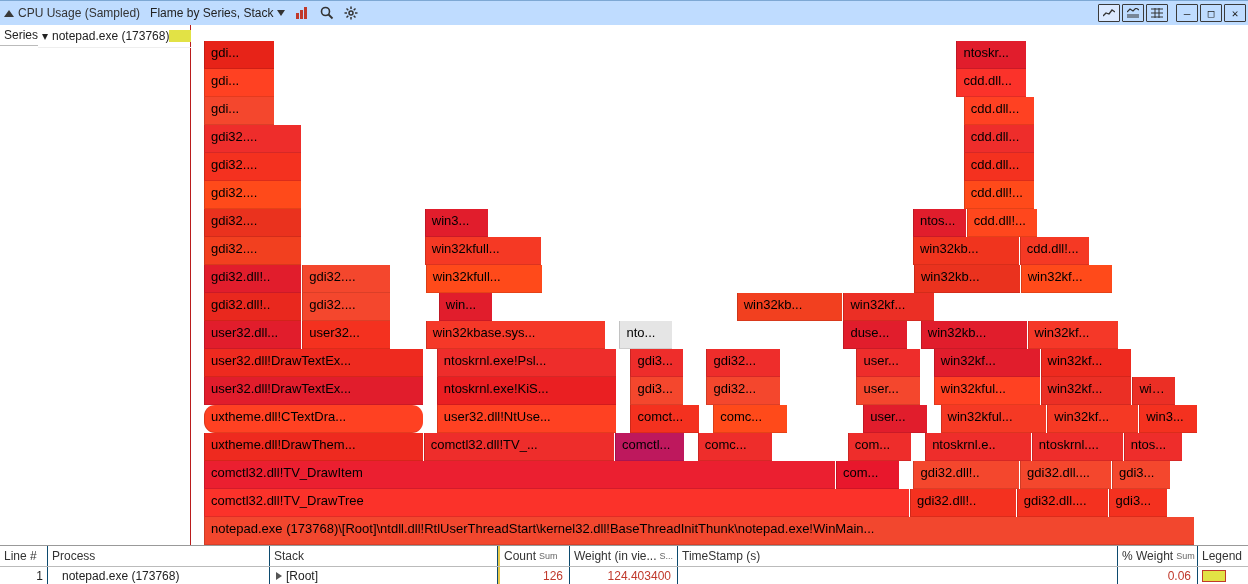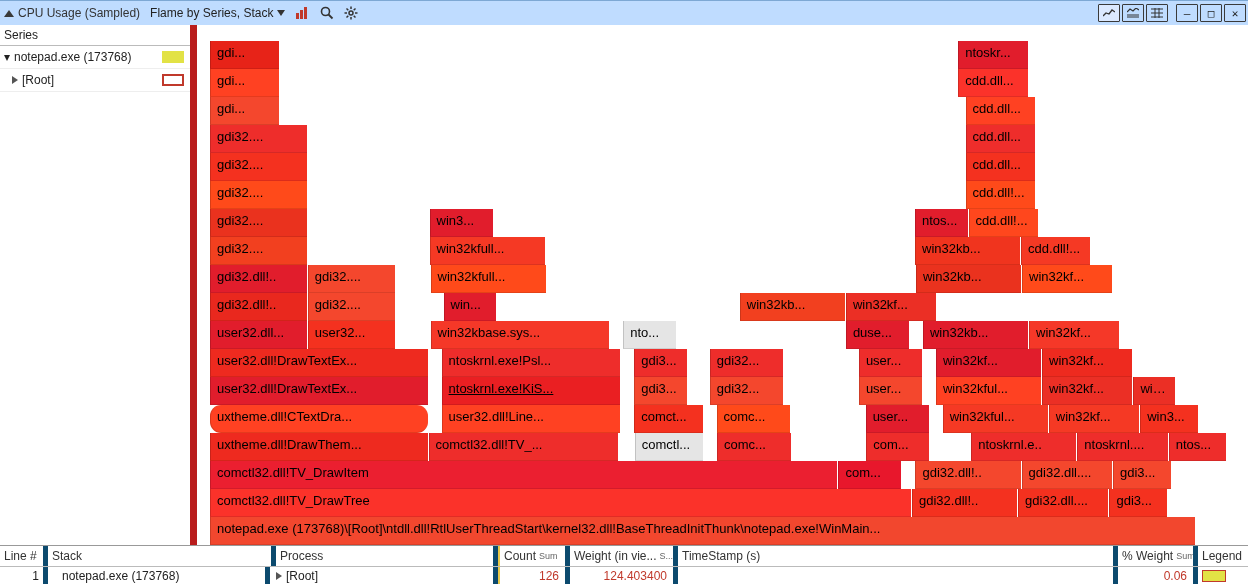--- a/index.html
+++ b/index.html
@@ -11,37 +11,37 @@
 .titlebar .tbbtn{width:20px;height:18px;display:flex;align-items:center;justify-content:center;margin-left:4px;color:#333}
 .titlebar svg{display:block}
 .titlebar .icon-chart{color:#c0392b}
 .titlebar .spacer{flex:1}
 .titlebar .right-icons{display:flex;align-items:center;gap:2px}
 .titlebar .right-icons .ib{width:20px;height:16px;border:1px solid #3a3a3a;border-radius:1px;display:flex;align-items:center;justify-content:center;font-family:monospace;font-size:11px;line-height:1;cursor:pointer}
 .titlebar .right-icons .ib.active{background:#dbe9ff}
 .titlebar .sep{width:4px}
 .body{display:flex;height:calc(100% - 24px - 40px)}
 
-.left{width:190px;flex:none;border-right:7px solid #b91c1c;display:flex;flex-direction:column}
+.left{width:190px;flex:none;border-right:1px solid #b91c1c;display:flex;flex-direction:row}
 .series-header{height:20px;border-bottom:1px solid #bbb;display:flex;align-items:center;padding-left:4px}
 .series-row{height:22px;display:flex;align-items:center;border-bottom:1px solid #eee}
 .series-row .swatch{width:22px;height:12px;margin-right:6px;margin-left:auto;flex:none}
 .series-row .caret{width:10px;display:inline-flex;justify-content:center;margin:0 2px}
 .series-row .rootcaret{display:inline-block;width:0;height:0;border-top:4px solid transparent;border-bottom:4px solid transparent;border-left:6px solid #555;margin-right:4px;margin-left:12px}
 .series-row .label{white-space:nowrap;overflow:hidden;text-overflow:ellipsis}
 
 .flame-wrap{flex:1;overflow:hidden;position:relative;background:#fff}
 #flame{position:absolute;left:0;right:0;bottom:0}
 .flame-row{height:28px;display:flex;gap:1px;align-items:stretch;width:100%}
 .flame-cell{overflow:hidden;white-space:nowrap;text-overflow:ellipsis;padding:4px 6px;font-size:13px;color:#000;border-left:1px solid rgba(0,0,0,0.15);border-bottom:1px solid rgba(0,0,0,0.1);box-sizing:border-box}
 .flame-gap{border:none;background:transparent}
 
 .table{height:40px;border-top:1px solid #999;display:flex;flex-direction:column}
 .thead{height:20px;display:flex;border-bottom:1px solid #bbb}
-.th,.td{box-sizing:border-box;padding:2px 4px;overflow:hidden;white-space:nowrap;text-overflow:ellipsis;border-right:5px solid #0c4a6e;display:flex;align-items:center}
+.th,.td{box-sizing:border-box;padding:2px 4px;overflow:hidden;white-space:nowrap;text-overflow:ellipsis;border-right:1px solid #0c4a6e;display:flex;align-items:center}
 .th{color:#333}
 .trow{height:20px;display:flex}
 .th .sub{font-size:9px;color:#666;margin-left:3px}
 .num{color:#c0392b;justify-content:flex-end;padding-right:6px}
 .line-col{width:48px}
 .proc-col{width:222px}
 .stack-col{width:228px}
 .stack-col .caret-r{display:inline-block;width:0;height:0;border-top:4px solid transparent;border-bottom:4px solid transparent;border-left:6px solid #555;margin-right:4px;margin-left:2px}
 .count-col{width:72px}
 .weight-col{width:108px}
@@ -251,61 +251,61 @@
           <div class="flame-cell" style="flex: 0 0 6%; background: rgb(238, 45, 43);">user...</div>
           <div class="flame-cell flame-gap" style="flex: 0 0 1%;"></div>
           <div class="flame-cell" style="flex: 0 0 10%; background: rgb(225, 29, 44);">win32kf...</div>
           <div class="flame-cell" style="flex: 0 0 8.6%; background: rgb(238, 42, 31);">win32kf...</div>
           <div class="flame-cell flame-gap" style="flex: 0 0 8.4%;"></div>
         </div>
         <div class="flame-row">
           <div class="flame-cell flame-gap" style="flex: 0 0 0.3%;"></div>
           <div class="flame-cell" style="flex: 0 0 20.7%; background: rgb(225, 29, 44);">user32.dll!DrawTextEx...</div>
           <div class="flame-cell flame-gap" style="flex: 0 0 0%;"></div>
-          <div class="flame-cell" style="flex: 0 0 17%; background: rgb(234, 31, 34); text-decoration: underline;">ntoskrnl.exe!KiS...</div>
+          <div class="flame-cell" style="flex: 0 0 17%; background: rgb(234, 31, 34);">ntoskrnl.exe!KiS...</div>
           <div class="flame-cell flame-gap" style="flex: 0 0 1%;"></div>
           <div class="flame-cell" style="flex: 0 0 5%; background: rgb(244, 71, 45);">gdi3...</div>
           <div class="flame-cell flame-gap" style="flex: 0 0 2%;"></div>
           <div class="flame-cell" style="flex: 0 0 7%; background: rgb(244, 71, 45);">gdi32...</div>
           <div class="flame-cell flame-gap" style="flex: 0 0 7%;"></div>
           <div class="flame-cell" style="flex: 0 0 6%; background: rgb(244, 71, 45);">user...</div>
           <div class="flame-cell flame-gap" style="flex: 0 0 1%;"></div>
           <div class="flame-cell" style="flex: 0 0 10%; background: rgb(255, 65, 34);">win32kful...</div>
           <div class="flame-cell" style="flex: 0 0 8.6%; background: rgb(235, 47, 37);">win32kf...</div>
           <div class="flame-cell" style="flex: 0 0 4%; background: rgb(235, 47, 37);">win...</div>
           <div class="flame-cell flame-gap" style="flex: 0 0 4.4%;"></div>
         </div>
         <div class="flame-row">
           <div class="flame-cell flame-gap" style="flex: 0 0 0.3%;"></div>
           <div class="flame-cell" style="flex: 0 0 20.7%; background: rgb(255, 65, 34); border-radius: 11px;">uxtheme.dll!CTextDra...</div>
           <div class="flame-cell flame-gap" style="flex: 0 0 0%;"></div>
-          <div class="flame-cell" style="flex: 0 0 17%; background: rgb(255, 65, 34);">user32.dll!Line...</div>
+          <div class="flame-cell" style="flex: 0 0 17%; background: rgb(255, 65, 34);">user32.dll!NtUse...</div>
           <div class="flame-cell flame-gap" style="flex: 0 0 1%;"></div>
           <div class="flame-cell" style="flex: 0 0 6.5%; background: rgb(244, 49, 31);">comct...</div>
           <div class="flame-cell flame-gap" style="flex: 0 0 0.5%;"></div>
           <div class="flame-cell" style="flex: 0 0 7%; background: rgb(255, 74, 26);">comc...</div>
           <div class="flame-cell flame-gap" style="flex: 0 0 7%;"></div>
           <div class="flame-cell" style="flex: 0 0 6%; background: rgb(225, 29, 44);">user...</div>
           <div class="flame-cell flame-gap" style="flex: 0 0 1%;"></div>
           <div class="flame-cell" style="flex: 0 0 10%; background: rgb(245, 57, 36);">win32kful...</div>
           <div class="flame-cell" style="flex: 0 0 8.6%; background: rgb(245, 57, 36);">win32kf...</div>
           <div class="flame-cell" style="flex: 0 0 5.5%; background: rgb(244, 49, 31);">win3...</div>
           <div class="flame-cell flame-gap" style="flex: 0 0 2.9%;"></div>
         </div>
         <div class="flame-row">
           <div class="flame-cell flame-gap" style="flex: 0 0 0.3%;"></div>
           <div class="flame-cell" style="flex: 0 0 20.7%; background: rgb(238, 42, 31);">uxtheme.dll!DrawThem...</div>
           <div class="flame-cell" style="flex: 0 0 18%; background: rgb(238, 45, 43);">comctl32.dll!TV_...</div>
-          <div class="flame-cell" style="flex: 0 0 6.5%; background: #e5e5e5; margin-left: 16px;">comctl...</div>
+          <div class="flame-cell" style="flex: 0 0 6.5%; background: #be185d;">comctl...</div>
           <div class="flame-cell flame-gap" style="flex: 0 0 0.5%;"></div>
           <div class="flame-cell" style="flex: 0 0 7%; background: rgb(238, 45, 43);">comc...</div>
           <div class="flame-cell flame-gap" style="flex: 0 0 7%;"></div>
           <div class="flame-cell" style="flex: 0 0 6%; background: rgb(238, 45, 43);">com...</div>
           <div class="flame-cell flame-gap" style="flex: 0 0 1%;"></div>
-          <div class="flame-cell" style="flex: 0 0 10%; background: rgb(238, 45, 43); margin-left: 28px;">ntoskrnl.e..</div>
+          <div class="flame-cell" style="flex: 0 0 10%; background: rgb(238, 45, 43);">ntoskrnl.e..</div>
           <div class="flame-cell" style="flex: 0 0 8.6%; background: rgb(238, 45, 43);">ntoskrnl....</div>
           <div class="flame-cell" style="flex: 0 0 5.5%; background: rgb(238, 45, 43);">ntos...</div>
           <div class="flame-cell flame-gap" style="flex: 0 0 2.9%;"></div>
         </div>
         <div class="flame-row">
           <div class="flame-cell flame-gap" style="flex: 0 0 0.3%;"></div>
           <div class="flame-cell" style="flex: 0 0 59.7%; background: rgb(235, 31, 48);">comctl32.dll!TV_DrawItem</div>
           <div class="flame-cell" style="flex: 0 0 6%; background: rgb(232, 23, 44);">com...</div>
           <div class="flame-cell flame-gap" style="flex: 0 0 1%;"></div>
           <div class="flame-cell" style="flex: 0 0 10%; background: rgb(244, 71, 45);">gdi32.dll!..</div>
@@ -327,25 +327,25 @@
         </div>
       </div>
   </div>
 </div>
 
 <div class="table">
   <div class="thead">
     <div class="th line-col">
         <span>Line #</span>
       </div>
+    <div class="th proc-col">
+        <span>Process</span>
+      </div>
     <div class="th stack-col">
         <span>Stack</span>
-      </div>
-    <div class="th proc-col">
-        <span>Process</span>
       </div>
     <div class="th count-col" style="border-left:2px solid #e6c84a">
         <span>Count</span>
         <span class="sub">Sum</span>
       </div>
     <div class="th weight-col">
         <span>Weight (in vie...</span>
         <span class="sub">S...</span>
       </div>
     <div class="th ts-col">

